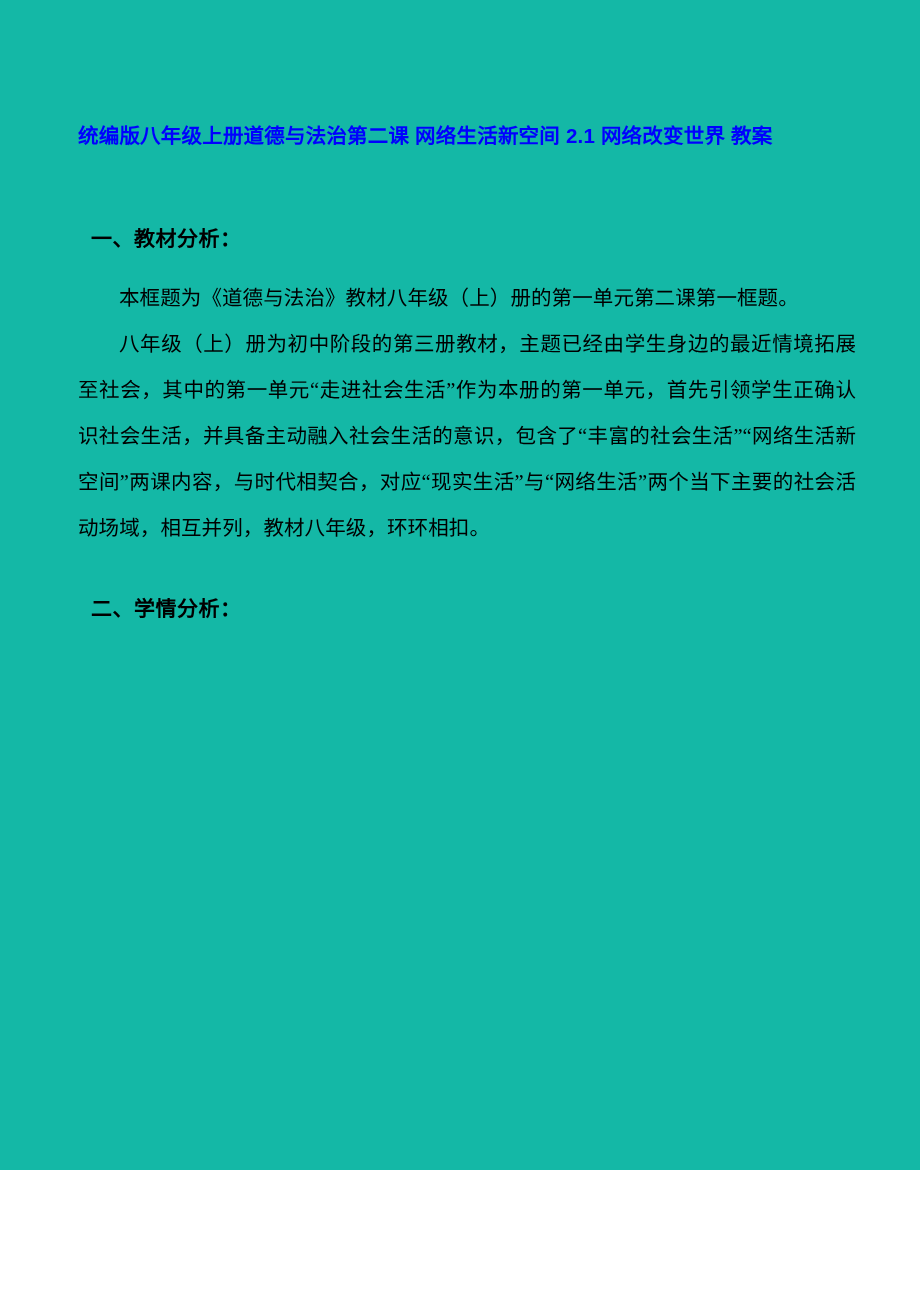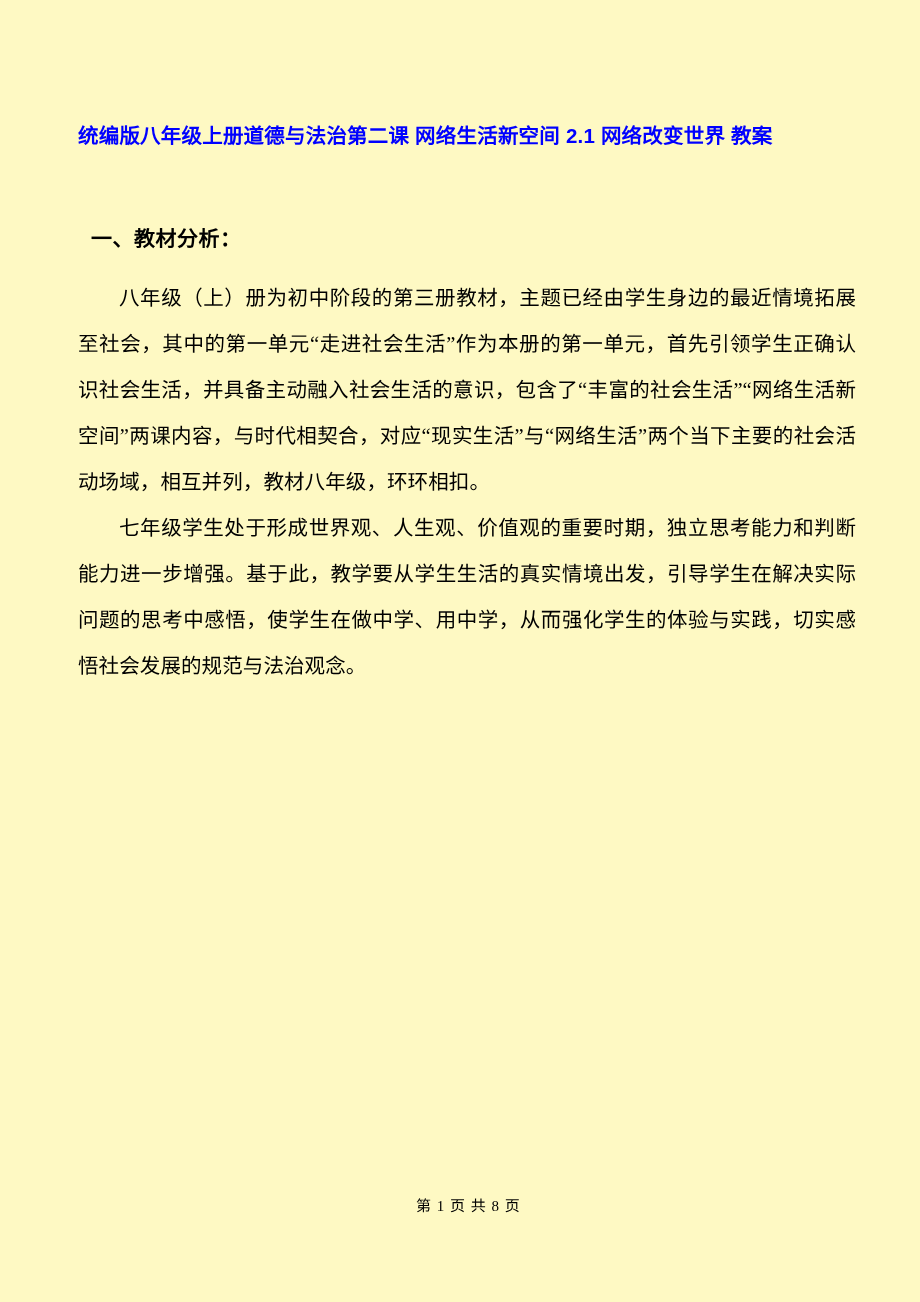--- a/index.html
+++ b/index.html
@@ -5,23 +5,23 @@
 <style>
   html, body {
     margin: 0;
     padding: 0;
     background: #ffffff;
   }
 
   .page {
     position: relative;
     width: 920px;
-    height: 1302px;
+    height: 1170px;
     margin: 0 auto;
-    background: #fef9c3;
+    background: #14b8a6;
     box-sizing: border-box;
     overflow: hidden;
     font-family: "Liberation Serif", "DejaVu Serif", serif;
   }
 
   .content {
     position: absolute;
     left: 78px;
     top: 0;
     width: 778px;
@@ -87,25 +87,26 @@
 <body>
 
 <div class="page">
 
   <div class="content">
 
     <h1 class="doc-title">统编版八年级上册道德与法治第二课  网络生活新空间  2.1  网络改变世界  教案</h1>
 
     <h2 class="section-heading heading-1">一、教材分析：</h2>
 
+    <p class="body-par indent">本框题为《道德与法治》教材八年级（上）册的第一单元第二课第一框题。</p>
 
     <p class="body-par indent">八年级（上）册为初中阶段的第三册教材，主题已经由学生身边的最近情境拓展至社会，其中的第一单元“走进社会生活”作为本册的第一单元，首先引领学生正确认识社会生活，并具备主动融入社会生活的意识，包含了“丰富的社会生活”“网络生活新空间”两课内容，与时代相契合，对应“现实生活”与“网络生活”两个当下主要的社会活动场域，相互并列，教材八年级，环环相扣。</p>
 
 
+    <h2 class="section-heading heading-2">二、学情分析：</h2>
 
-    <p class="body-par indent">七年级学生处于形成世界观、人生观、价值观的重要时期，独立思考能力和判断能力进一步增强。基于此，教学要从学生生活的真实情境出发，引导学生在解决实际问题的思考中感悟，使学生在做中学、用中学，从而强化学生的体验与实践，切实感悟社会发展的规范与法治观念。</p>
 
 
   </div>
 
   <div class="page-footer">第 1 页 共 8 页</div>
 
 </div>
 
 </body></html>

